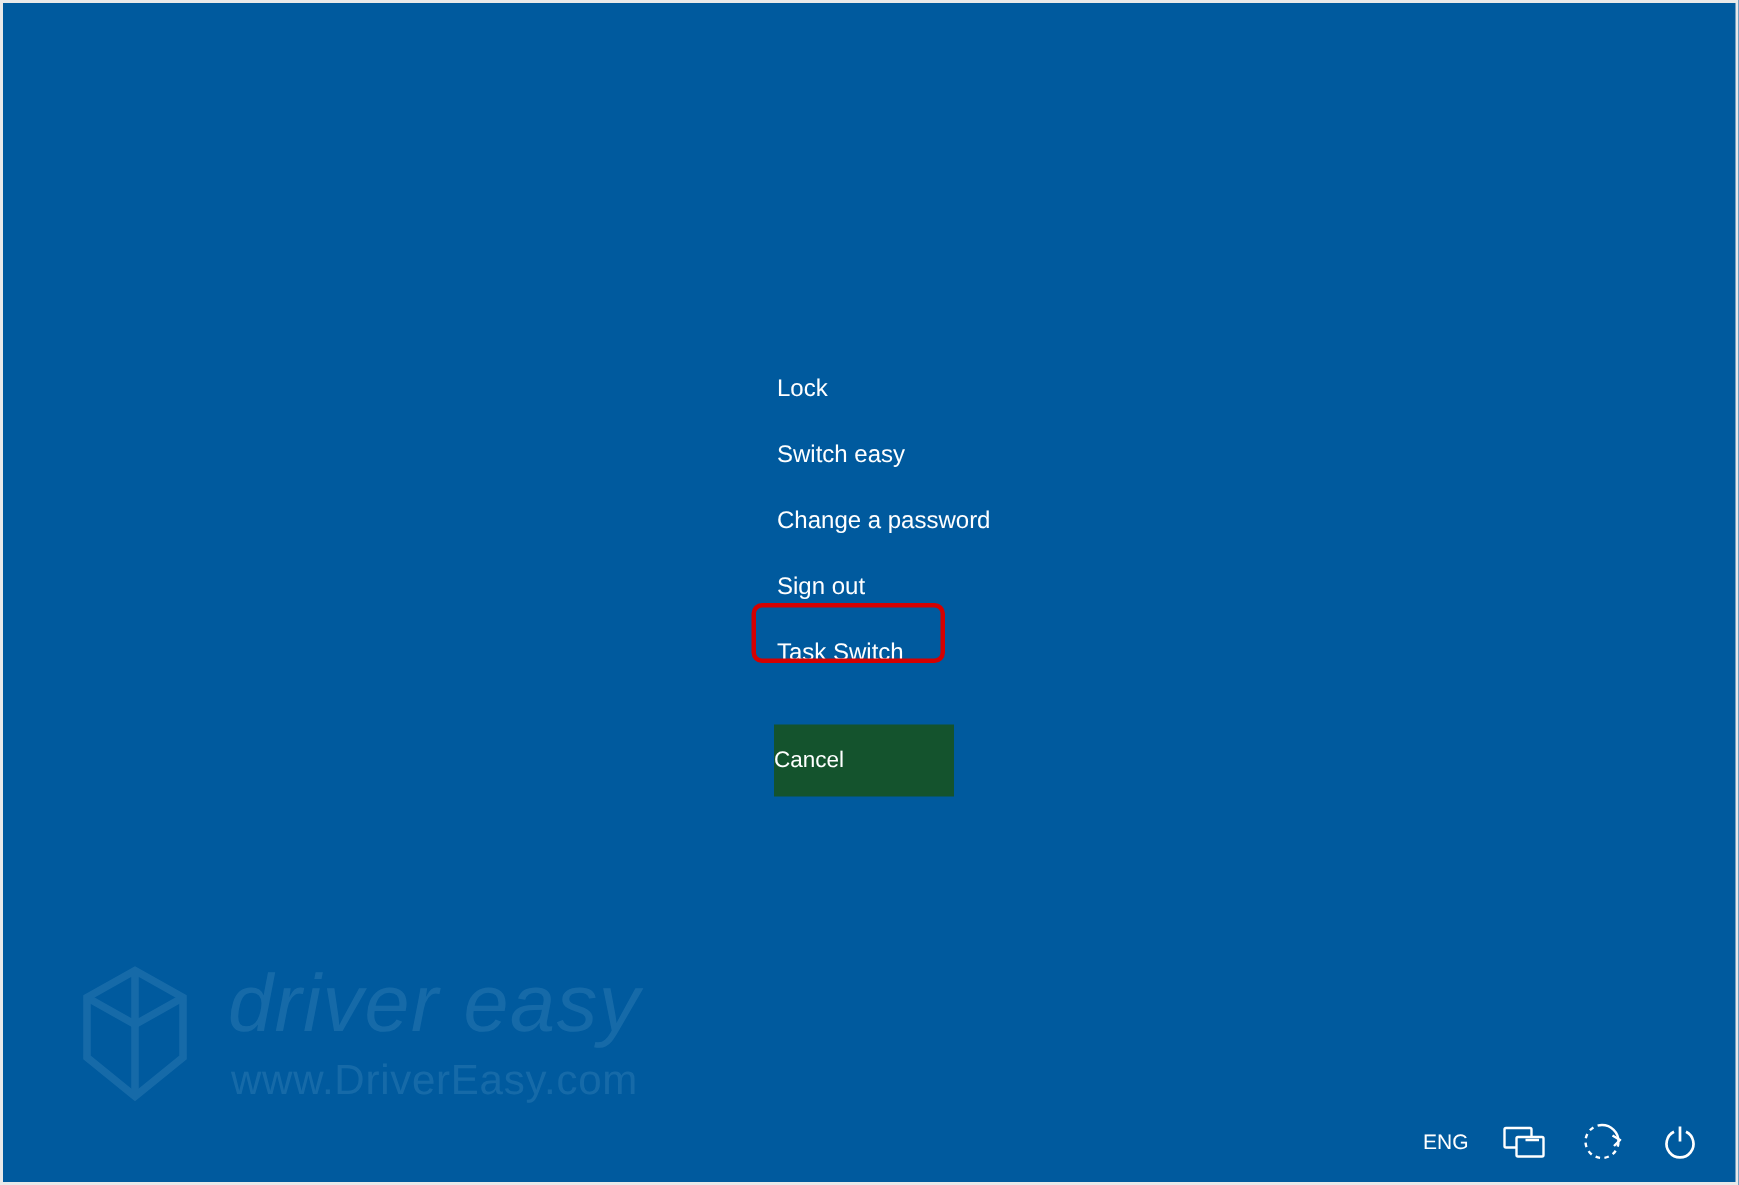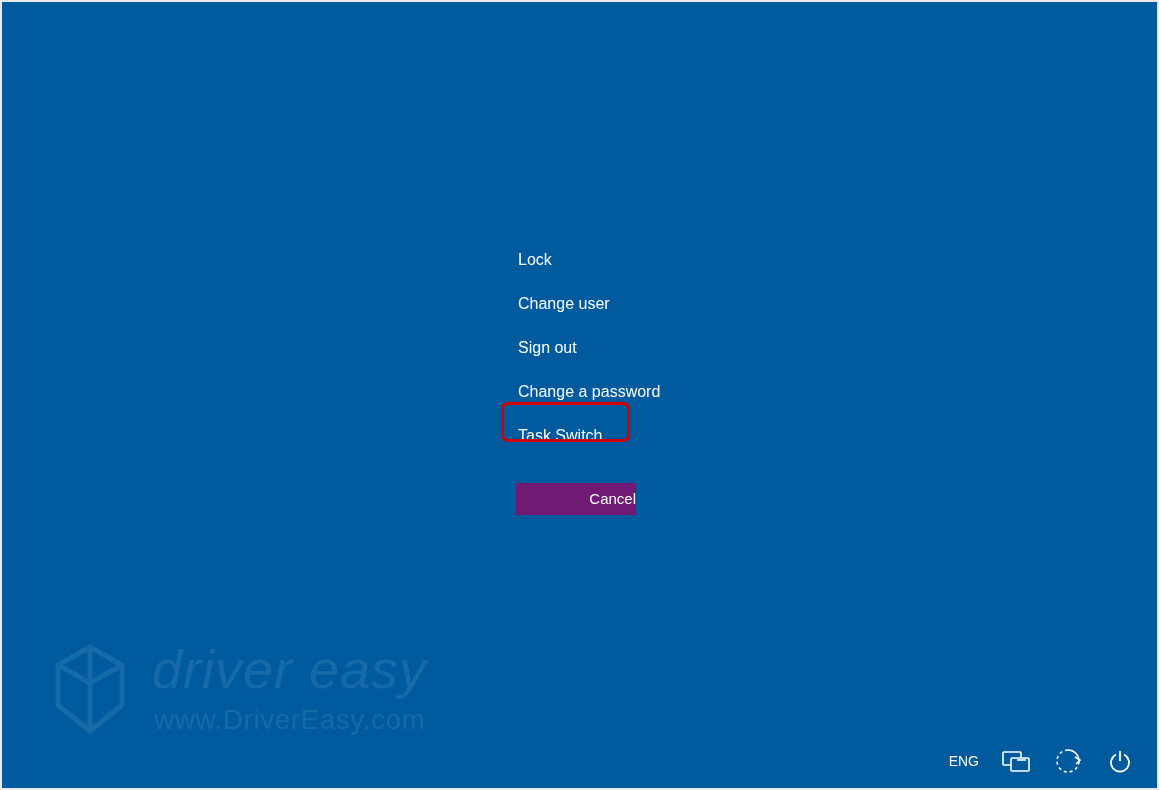--- a/index.html
+++ b/index.html
@@ -45,27 +45,27 @@
       height: 40px;
       border: 3px solid #d40000;
       border-radius: 7px;
       pointer-events: none;
     }
     .cancel-btn {
       position: absolute;
       top: 481px;
       left: 514px;
       width: 120px;
-      height: 32px;
-      background: #701a75;
+      height: 48px;
+      background: #14532d;
       color: #fff;
       font-size: 15px;
       border: none;
       cursor: pointer;
-      text-align: right;
+      text-align: left;
       line-height: 32px;
     }
     .bottom-bar {
       position: absolute;
       bottom: 12px;
       right: 22px;
       display: flex;
       align-items: center;
       gap: 22px;
     }
@@ -111,23 +111,23 @@
       letter-spacing: 0.5px;
     }
   </style>
 </head>
 <body>
 
 <div class="screen">
 
   <div class="menu">
     <div class="menu-item">Lock</div>
-    <div class="menu-item">Change user</div>
+    <div class="menu-item">Switch easy</div>
+    <div class="menu-item">Change a password</div>
     <div class="menu-item">Sign out</div>
-    <div class="menu-item">Change a password</div>
     <div class="menu-item">Task Switch</div>
   </div>
 
   <div class="highlight-box"></div>
 
   <button class="cancel-btn">Cancel</button>
 
   <div class="bottom-bar">
     <div class="lang-label">ENG</div>
 

